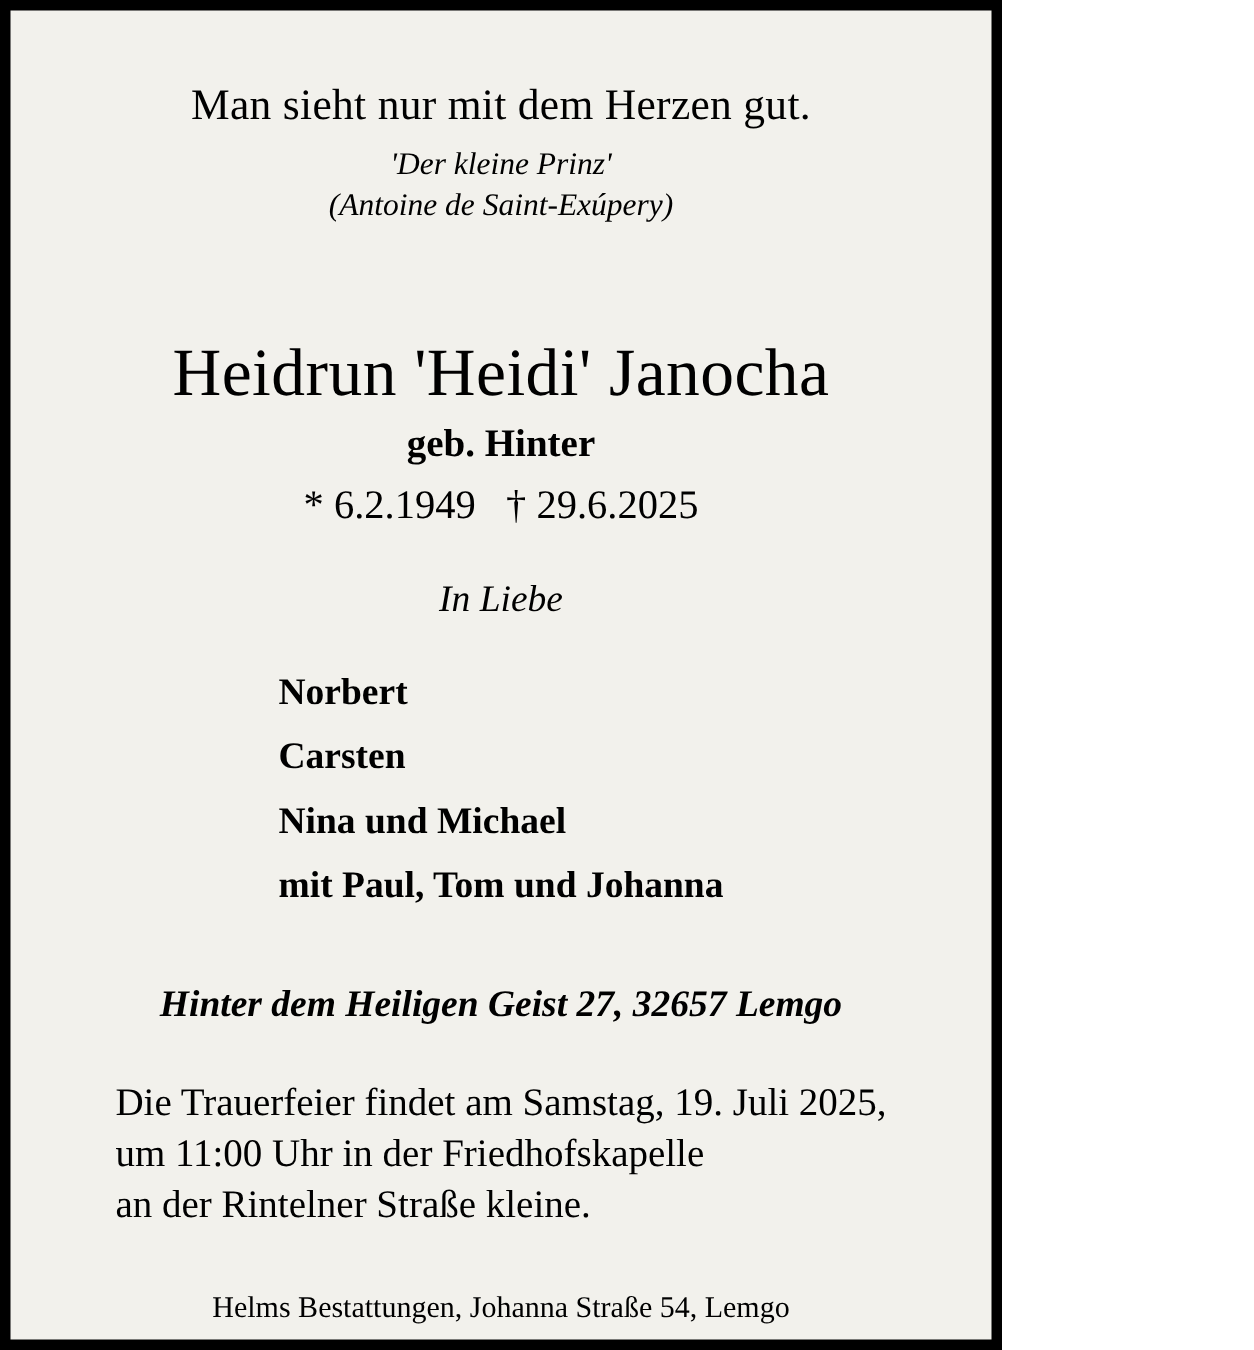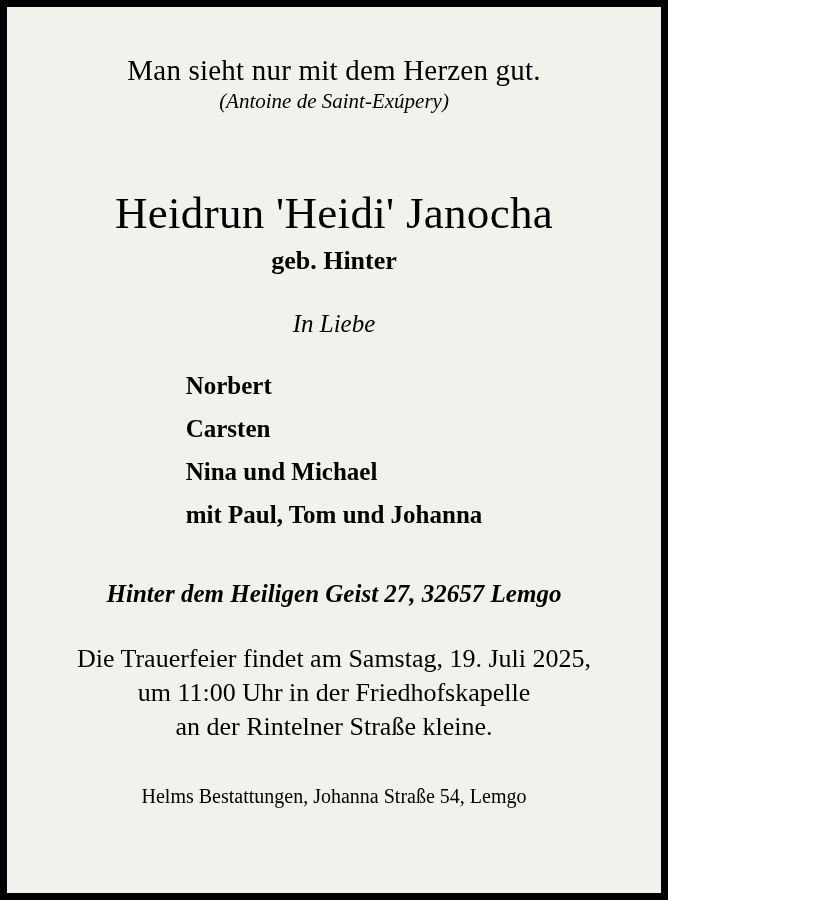--- a/index.html
+++ b/index.html
@@ -89,47 +89,49 @@
 
   .address {
     font-size: 25px;
     font-style: italic;
     font-weight: bold;
     text-align: center;
     margin-top: 44px;
   }
 
   .service-block {
-    text-align: center;
+    text-align: left;
     margin-top: 34px;
   }
   .service-line {
     font-size: 26px;
     line-height: 1.32;
   }
 
   .funeral-home {
     font-size: 20px;
     text-align: center;
     margin-top: 40px;
   }
 </style>
 </head>
 <body>
 
 <div class="obituary-frame">
 
   <div class="quote-block">
     <div class="quote-line">Man sieht nur mit dem Herzen gut.</div>
+    <div class="quote-source">'Der kleine Prinz'</div>
     <div class="quote-author">(Antoine de Saint-Exúpery)</div>
   </div>
 
   <div class="name-block">
     <div class="deceased-name">Heidrun 'Heidi' Janocha</div>
     <div class="birth-name">geb. Hinter</div>
+    <div class="dates">* 6.2.1949   † 29.6.2025</div>
   </div>
 
   <div class="dedication">In Liebe</div>
 
   <div class="family-block">
     <div class="family-line">Norbert</div>
     <div class="family-line">Carsten</div>
     <div class="family-line">Nina und Michael</div>
     <div class="family-line">mit Paul, Tom und Johanna</div>
   </div>

